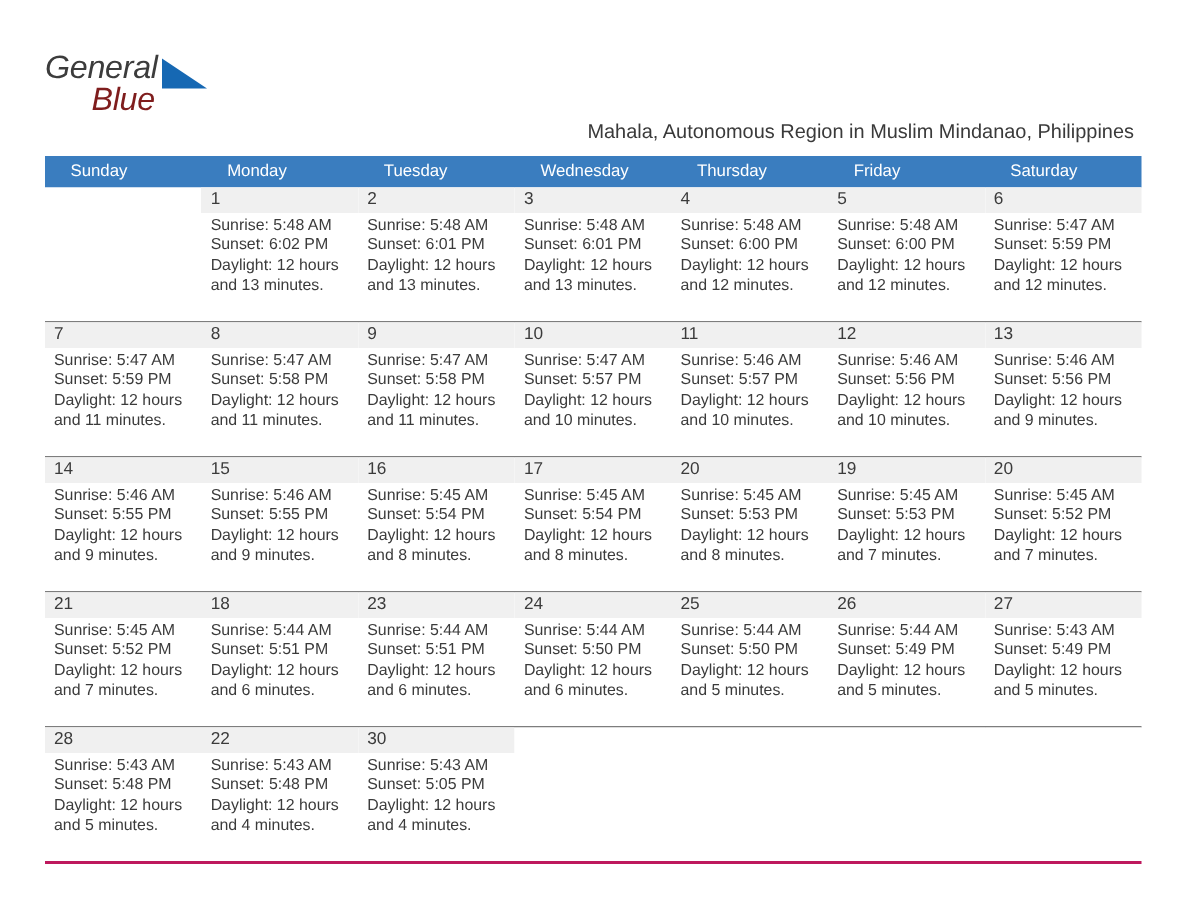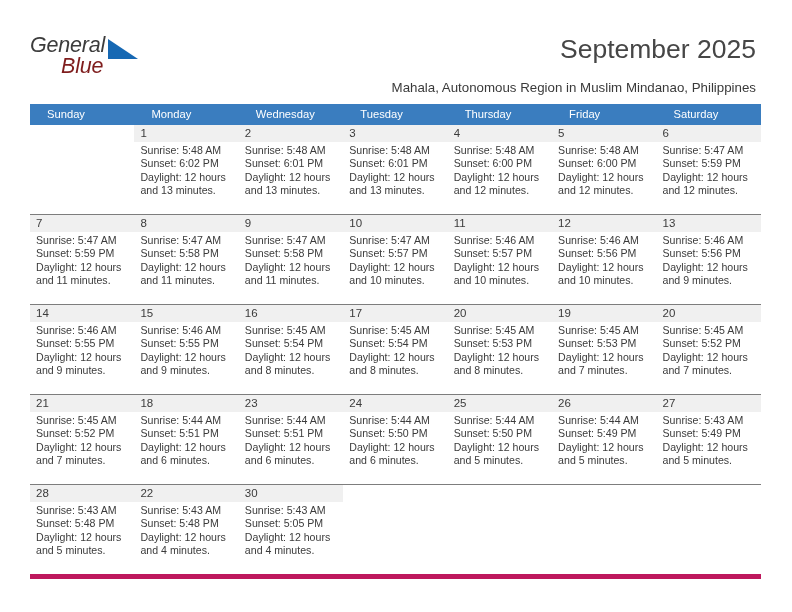--- a/index.html
+++ b/index.html
@@ -135,46 +135,45 @@
   .lines {
     padding: 2px 6px 0 6px;
   }
   .line {
     font-size: 10.6px;
     line-height: 13.4px;
     color: #3b3b3b;
     white-space: nowrap;
   }
   .week-last {
-    border-bottom: 5px solid #be185d;
+    border-bottom: 2px solid #be185d;
   }
 </style>
 </head>
 <body>
 
 <div class="page">
 
   <div class="header">
 
     <div class="logo">
       <span class="logo-general">General</span>
       <span class="logo-tri"></span>
       <span class="logo-blue">Blue</span>
     </div>
 
-    <div class="title">September 2025</div>
     <div class="subtitle">Mahala, Autonomous Region in Muslim Mindanao, Philippines</div>
   </div>
 
   <div class="calendar">
     <div class="dow-row" id="dow-row">
         <div class="dow">Sunday</div>
         <div class="dow">Monday</div>
+        <div class="dow">Tuesday</div>
         <div class="dow">Wednesday</div>
-        <div class="dow">Tuesday</div>
         <div class="dow">Thursday</div>
         <div class="dow">Friday</div>
         <div class="dow">Saturday</div>
       </div>
     <div id="weeks">
         <div class="week">
           <div class="week-inner">
             <div class="cell">
               <div class="daynum-band">
                 <div class="daynum"></div>

